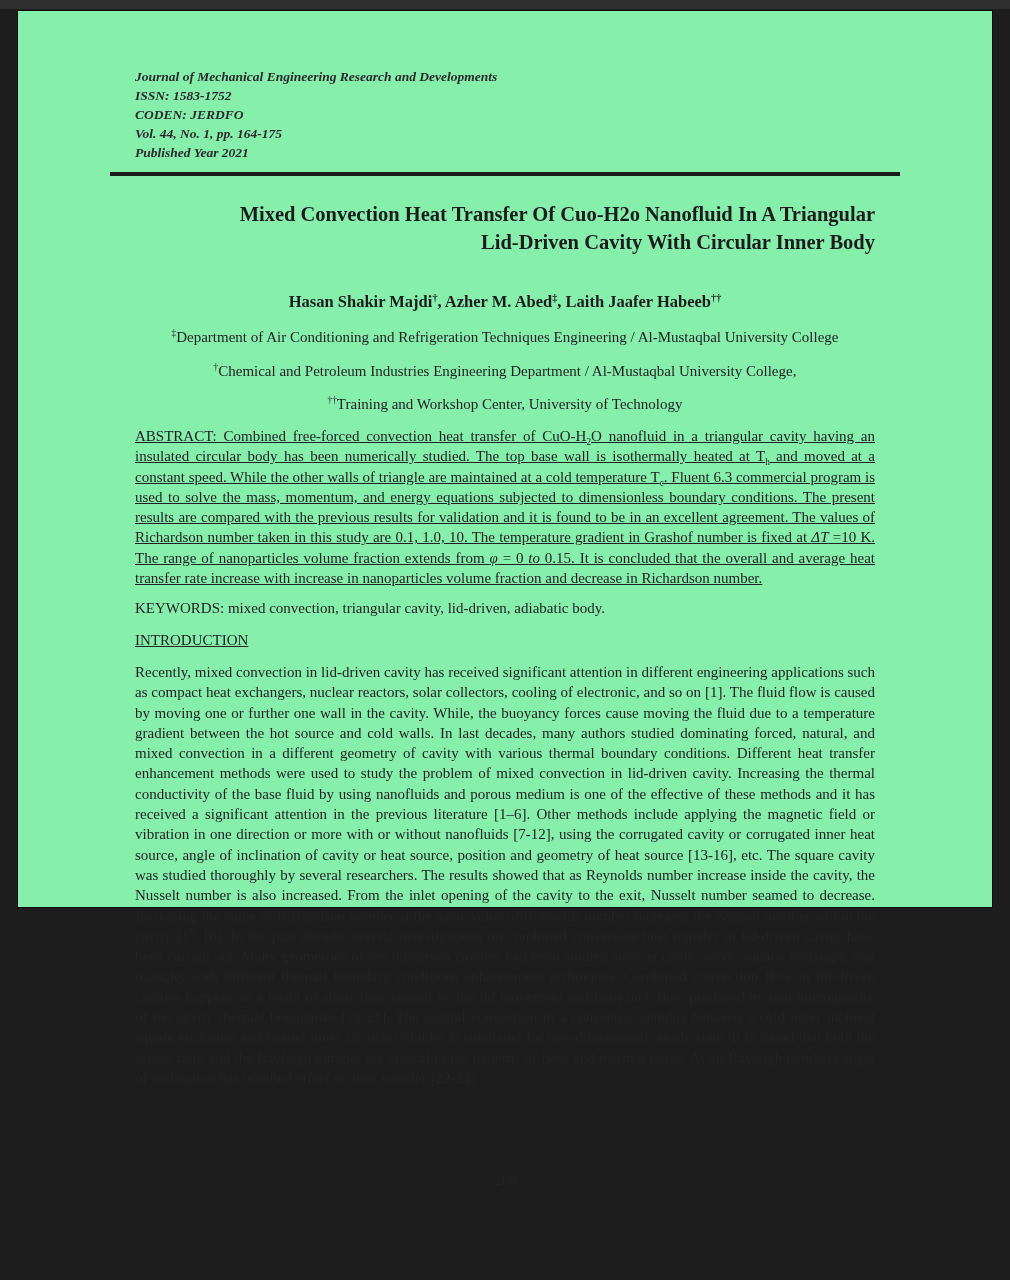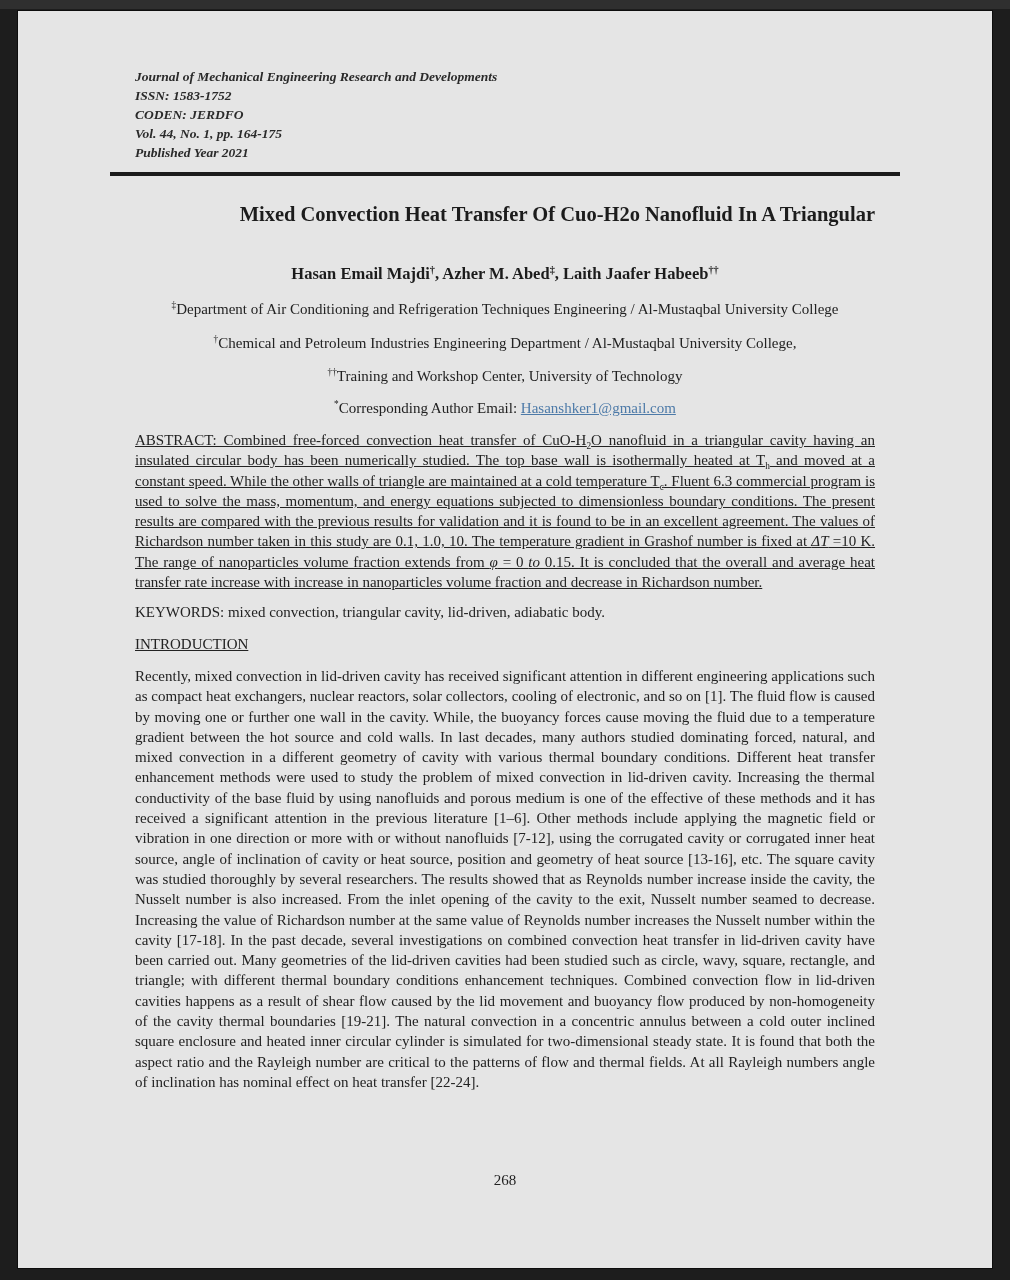--- a/index.html
+++ b/index.html
@@ -11,22 +11,22 @@
     overflow: hidden;
     font-family: "Liberation Serif", "DejaVu Serif", serif;
   }
   .top-band {
     position: absolute; top: 0; left: 0;
     width: 1010px; height: 9px;
     background: #2f2f2f;
   }
   .page {
     position: absolute; left: 18px; top: 11px;
-    width: 974px; height: 1257px;
-    background: #e5e5e5;
+    width: 974px; height: 896px;
+    background: #86efac;
     color: #222;
     box-shadow: 0 0 0 1px #0d0d0d;
   }
   .content { padding: 0 117px; }
 
   .journal-header {
     padding-top: 56px;
     font-style: italic;
     font-weight: bold;
     font-size: 13.5px;
@@ -104,28 +104,28 @@
       <div>ISSN: 1583-1752</div>
       <div>CODEN: JERDFO</div>
       <div>Vol. 44, No. 1, pp. 164-175</div>
       <div>Published Year 2021</div>
     </div>
 
     <div class="rule"></div>
 
     <h1 class="title">
       <div>Mixed Convection Heat Transfer Of Cuo-H2o Nanofluid In A Triangular</div>
+      <div>Lid-Driven Cavity With Circular Inner Body</div>
     </h1>
 
-    <div class="authors"><span>Hasan Email Majdi</span><sup>†</sup><span>, Azher M. Abed</span><sup>‡</sup><span>, Laith Jaafer Habeeb</span><sup>††</sup></div>
+    <div class="authors"><span>Hasan Shakir Majdi</span><sup>†</sup><span>, Azher M. Abed</span><sup>‡</sup><span>, Laith Jaafer Habeeb</span><sup>††</sup></div>
 
     <div class="affiliation"><sup>‡</sup><span>Department of Air Conditioning and Refrigeration Techniques Engineering / Al-Mustaqbal University College</span></div>
     <div class="affiliation first"><sup>†</sup><span>Chemical and Petroleum Industries Engineering Department / Al-Mustaqbal University College,</span></div>
     <div class="affiliation"><sup>††</sup><span>Training and Workshop Center, University of Technology</span></div>
-    <div class="affiliation corresponding"><sup>*</sup><span>Corresponding Author Email: </span><a class="seg-link" href="#">Hasanshker1@gmail.com</a></div>
 
     <p class="abstract"><span>ABSTRACT: Combined free-forced convection heat transfer of CuO-H</span><sub>2</sub><span>O nanofluid in a triangular cavity having an insulated circular body has been numerically studied. The top base wall is isothermally heated at T</span><sub>h</sub><span> and moved at a constant speed. While the other walls of triangle are maintained at a cold temperature T</span><sub>c</sub><span>. Fluent 6.3 commercial program is used to solve the mass, momentum, and energy equations subjected to dimensionless boundary conditions. The present results are compared with the previous results for validation and it is found to be in an excellent agreement. The values of Richardson number taken in this study are 0.1, 1.0, 10. The temperature gradient in Grashof number is fixed at </span><span class="seg-i">ΔT</span><span> =10 K. The range of nanoparticles volume fraction extends from </span><span class="seg-i">φ</span><span> = 0 </span><span class="seg-i">to</span><span> 0.15. It is concluded that the overall and average heat transfer rate increase with increase in nanoparticles volume fraction and decrease in Richardson number.</span></p>
 
     <p class="keywords">KEYWORDS: mixed convection, triangular cavity, lid-driven, adiabatic body.</p>
 
     <p class="section-heading">INTRODUCTION</p>
 
     <p class="intro">Recently, mixed convection in lid-driven cavity has received significant attention in different engineering applications such as compact heat exchangers, nuclear reactors, solar collectors, cooling of electronic, and so on [1]. The fluid flow is caused by moving one or further one wall in the cavity. While, the buoyancy forces cause moving the fluid due to a temperature gradient between the hot source and cold walls. In last decades, many authors studied dominating forced, natural, and mixed convection in a different geometry of cavity with various thermal boundary conditions. Different heat transfer enhancement methods were used to study the problem of mixed convection in lid-driven cavity. Increasing the thermal conductivity of the base fluid by using nanofluids and porous medium is one of the effective of these methods and it has received a significant attention in the previous literature [1–6]. Other methods include applying the magnetic field or vibration in one direction or more with or without nanofluids [7-12], using the corrugated cavity or corrugated inner heat source, angle of inclination of cavity or heat source, position and geometry of heat source [13-16], etc. The square cavity was studied thoroughly by several researchers. The results showed that as Reynolds number increase inside the cavity, the Nusselt number is also increased. From the inlet opening of the cavity to the exit, Nusselt number seamed to decrease. Increasing the value of Richardson number at the same value of Reynolds number increases the Nusselt number within the cavity [17-18]. In the past decade, several investigations on combined convection heat transfer in lid-driven cavity have been carried out. Many geometries of the lid-driven cavities had been studied such as circle, wavy, square, rectangle, and triangle; with different thermal boundary conditions enhancement techniques. Combined convection flow in lid-driven cavities happens as a result of shear flow caused by the lid movement and buoyancy flow produced by non-homogeneity of the cavity thermal boundaries [19-21]. The natural convection in a concentric annulus between a cold outer inclined square enclosure and heated inner circular cylinder is simulated for two-dimensional steady state. It is found that both the aspect ratio and the Rayleigh number are critical to the patterns of flow and thermal fields. At all Rayleigh numbers angle of inclination has nominal effect on heat transfer [22-24].</p>
 
   </div>

